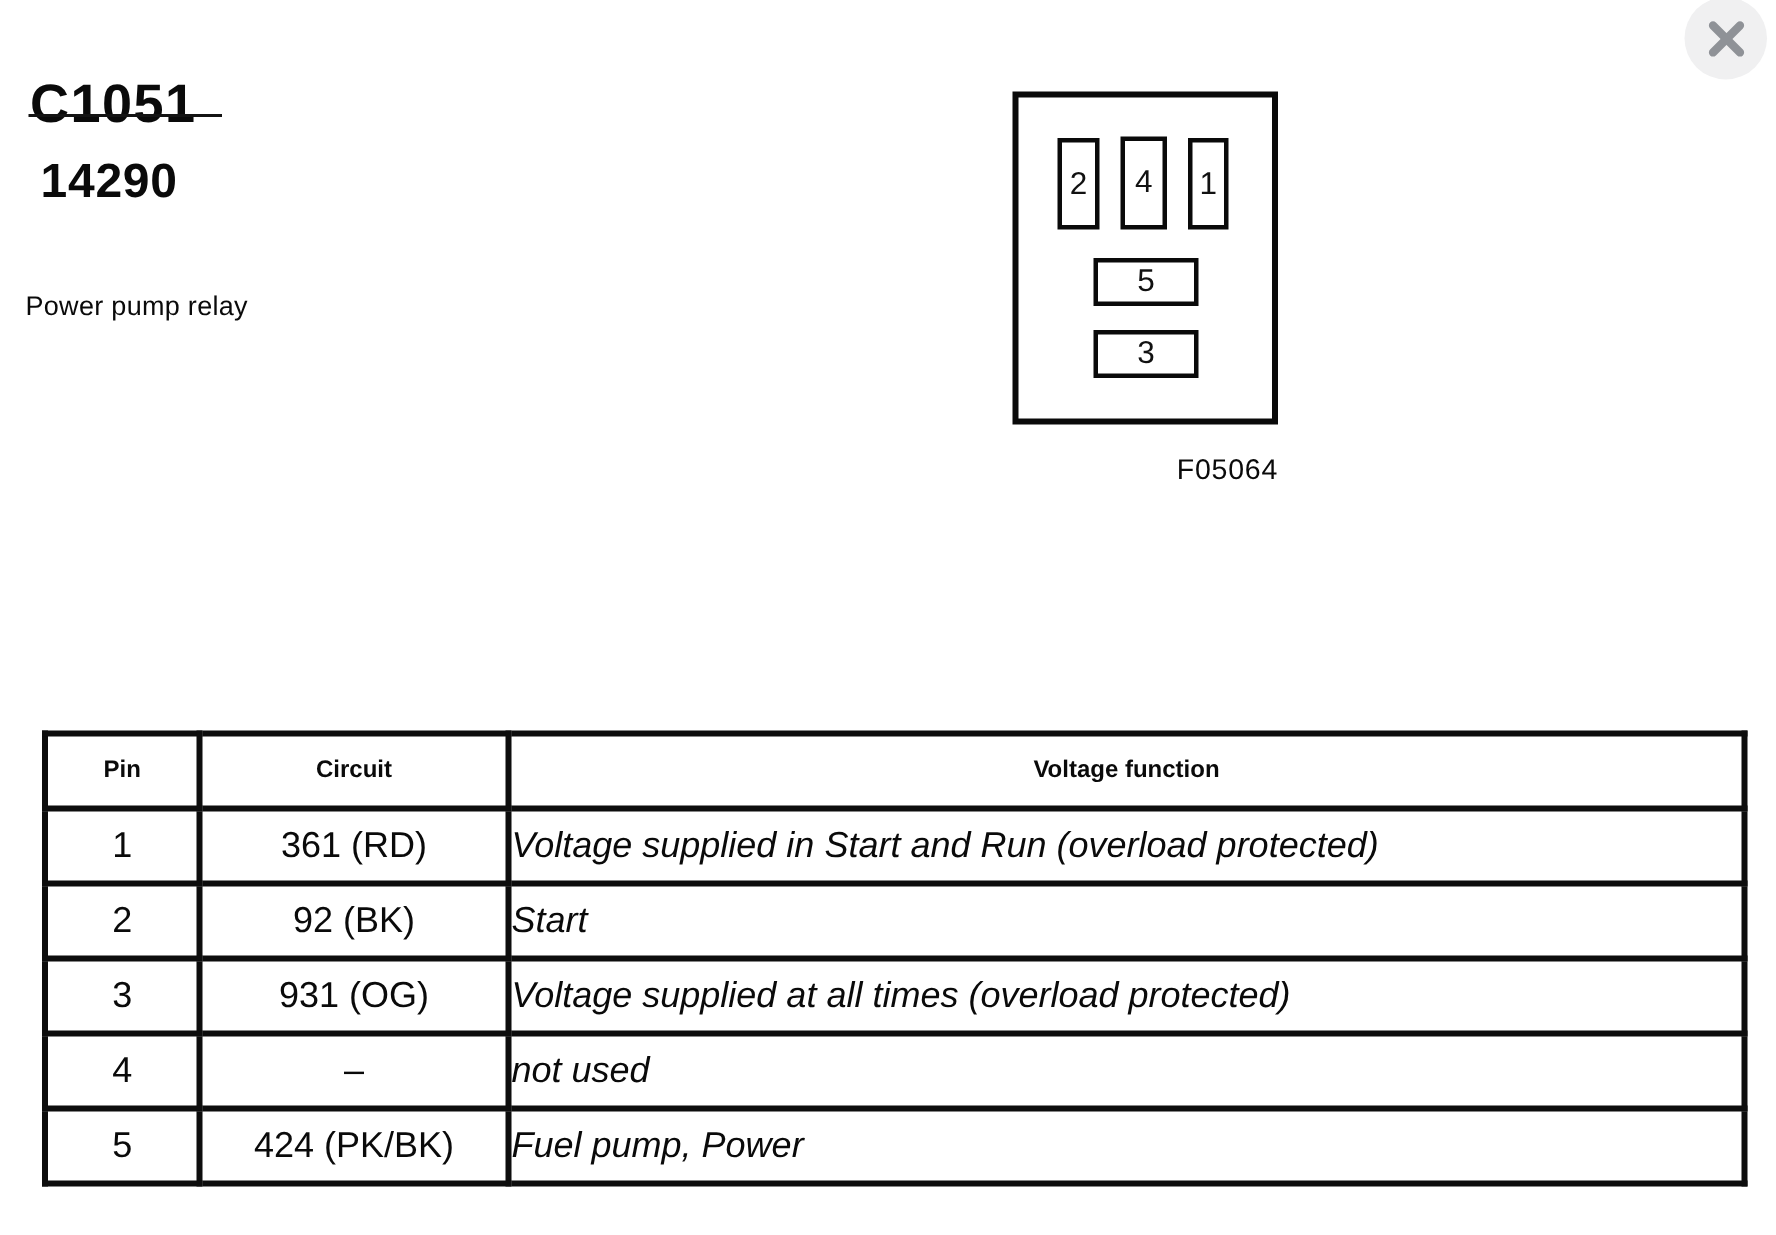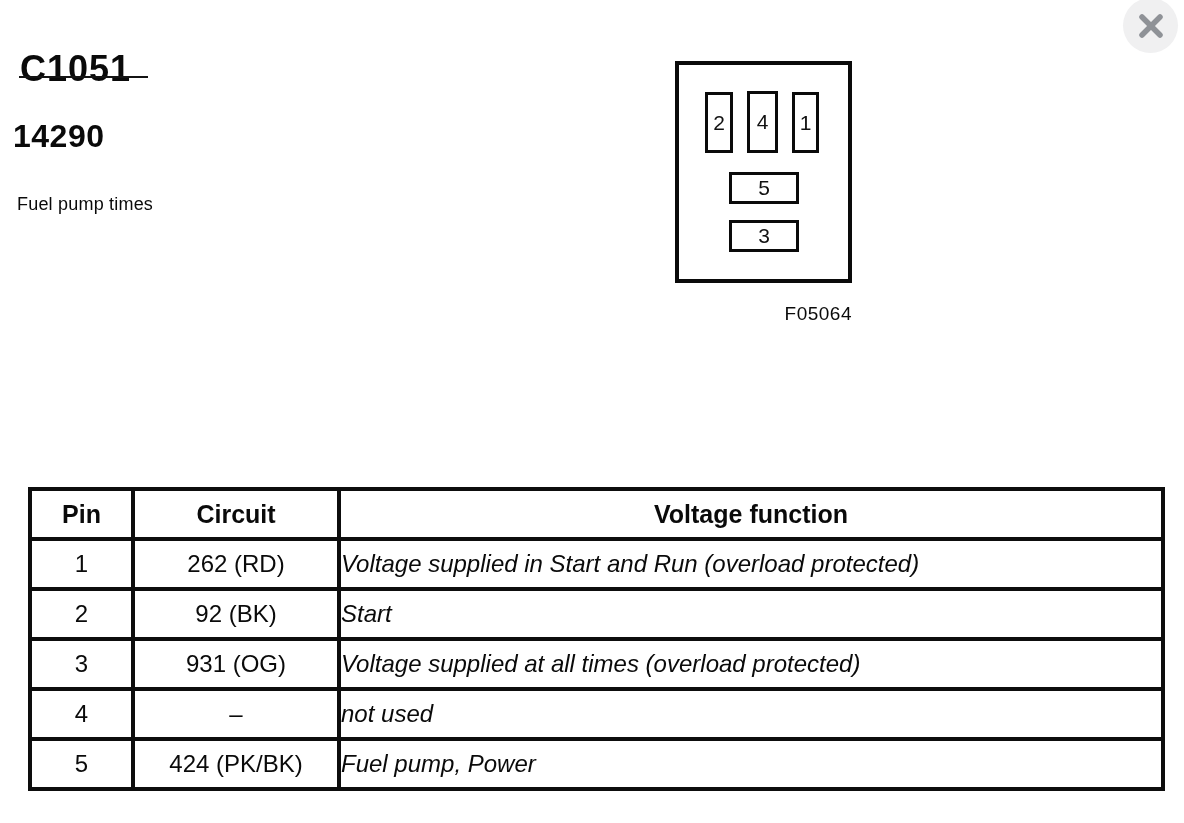--- a/index.html
+++ b/index.html
@@ -16,22 +16,22 @@
   
   .connector-id {
     position: absolute; left: 20px; top: 16px;
     font-size: 36px; font-weight: bold; letter-spacing: 1px; margin-top: 32px;
   }
   .title-rule {
     position: absolute; left: 19px; top: 76px;
     width: 129px; height: 2px; background: #141414;
   }
   .part-number {
-    position: absolute; left: 13px; top: 102px;
-    font-size: 32px; font-weight: bold; letter-spacing: 0.5px; margin-top: 16px;
+    position: absolute; left: 27px; top: 102px;
+    font-size: 32px; font-weight: bold; letter-spacing: 0.5px;
   }
   .description {
     position: absolute; left: 17px; top: 194px;
     font-size: 18px; letter-spacing: 0.2px;
   }
 
   
   .connector-box {
     position: absolute; left: 675px; top: 61px;
     width: 177px; height: 222px;
@@ -67,21 +67,21 @@
   }
   table.pinout th, table.pinout td {
     border: 4px solid #0d0d0d;
     height: 50px;
     font-size: 24px;
     padding: 0;
     background: #ffffff;
     vertical-align: middle;
   }
   table.pinout th {
-    font-weight: bold; font-size: 25px; text-align: center;
+    font-weight: bold; font-size: 16px; text-align: center;
   }
   col.c-pin { width: 103px; }
   col.c-circuit { width: 206px; }
   col.c-func { width: 824px; }
   td.cell-pin, td.cell-circuit { text-align: center; }
   td.cell-func { text-align: left; padding-left: 28px; font-style: italic; }
 
   
   .close-btn {
     position: absolute; left: 1123px; top: -2px;
@@ -93,21 +93,21 @@
     cursor: pointer;
     padding: 0;
   }
 </style>
 </head>
 <body>
 
 <div class="connector-id">C1051</div>
 <div class="title-rule"></div>
 <div class="part-number">14290</div>
-<div class="description">Fuel pump times</div>
+<div class="description">Power pump relay</div>
 
 <div class="connector-box">
   <div class="pin-box pin-v pin-2">
     <span>2</span>
   </div>
   <div class="pin-box pin-v pin-4">
     <span>4</span>
   </div>
   <div class="pin-box pin-v pin-1">
     <span>1</span>
@@ -130,21 +130,21 @@
   <thead>
     <tr>
       <th>Pin</th>
       <th>Circuit</th>
       <th>Voltage function</th>
     </tr>
   </thead>
   <tbody>
     <tr>
       <td class="cell-pin">1</td>
-      <td class="cell-circuit">262 (RD)</td>
+      <td class="cell-circuit">361 (RD)</td>
       <td class="cell-func">Voltage supplied in Start and Run (overload protected)</td>
     </tr>
     <tr>
       <td class="cell-pin">2</td>
       <td class="cell-circuit">92 (BK)</td>
       <td class="cell-func">Start</td>
     </tr>
     <tr>
       <td class="cell-pin">3</td>
       <td class="cell-circuit">931 (OG)</td>

